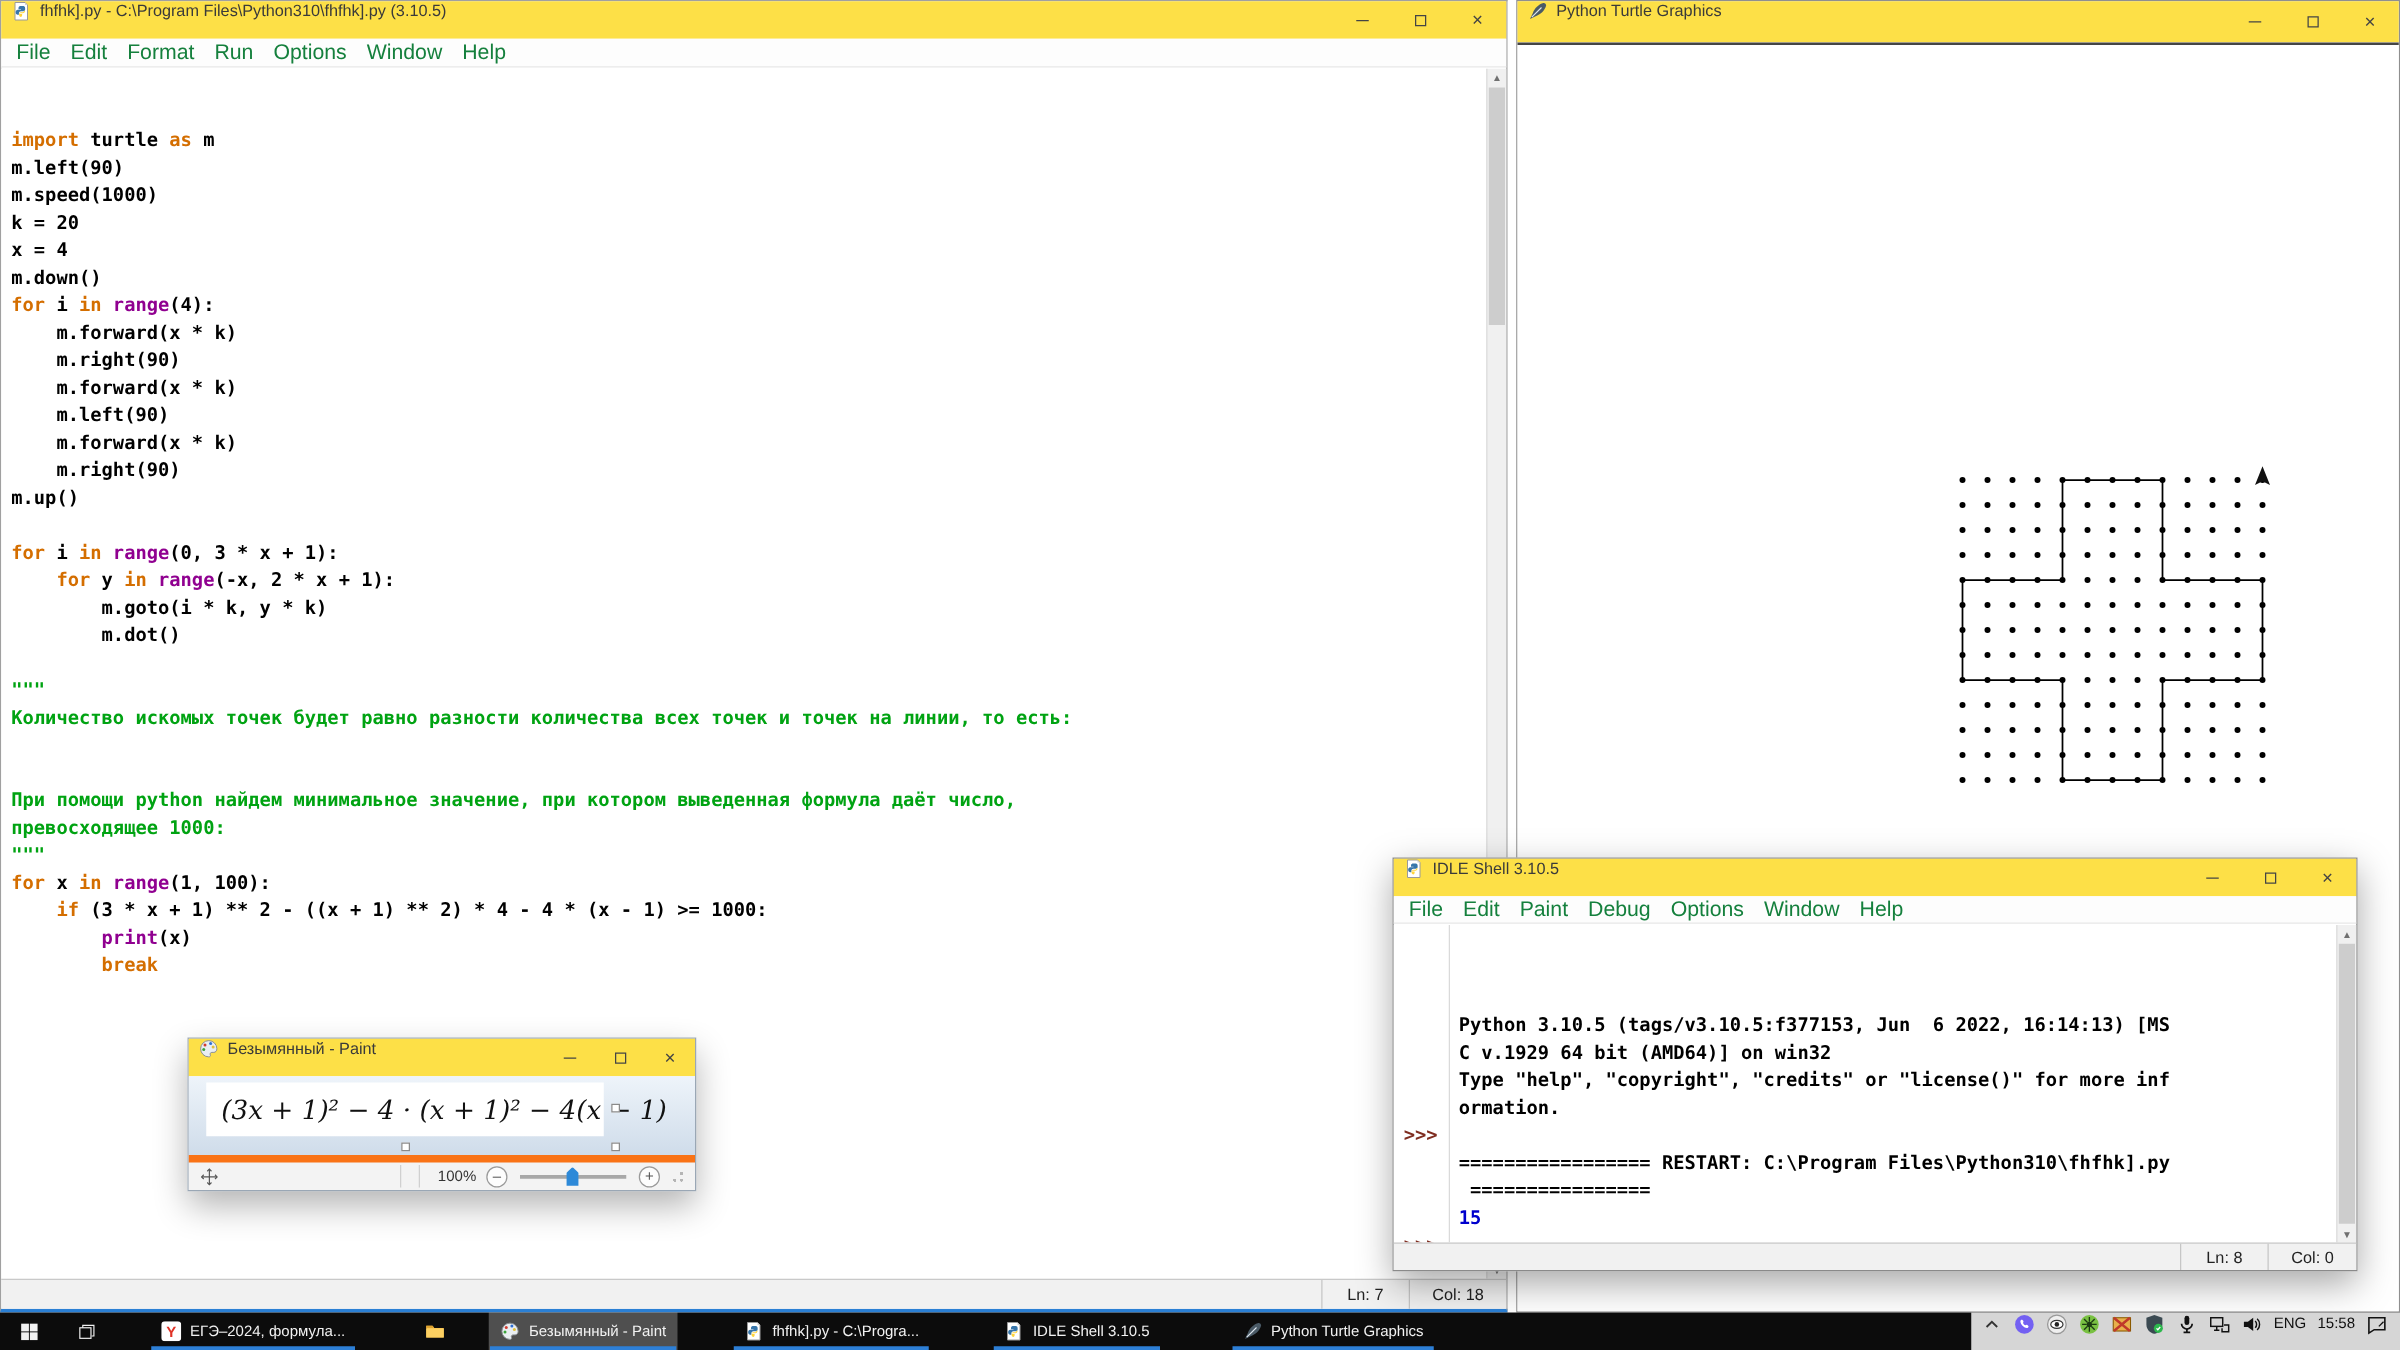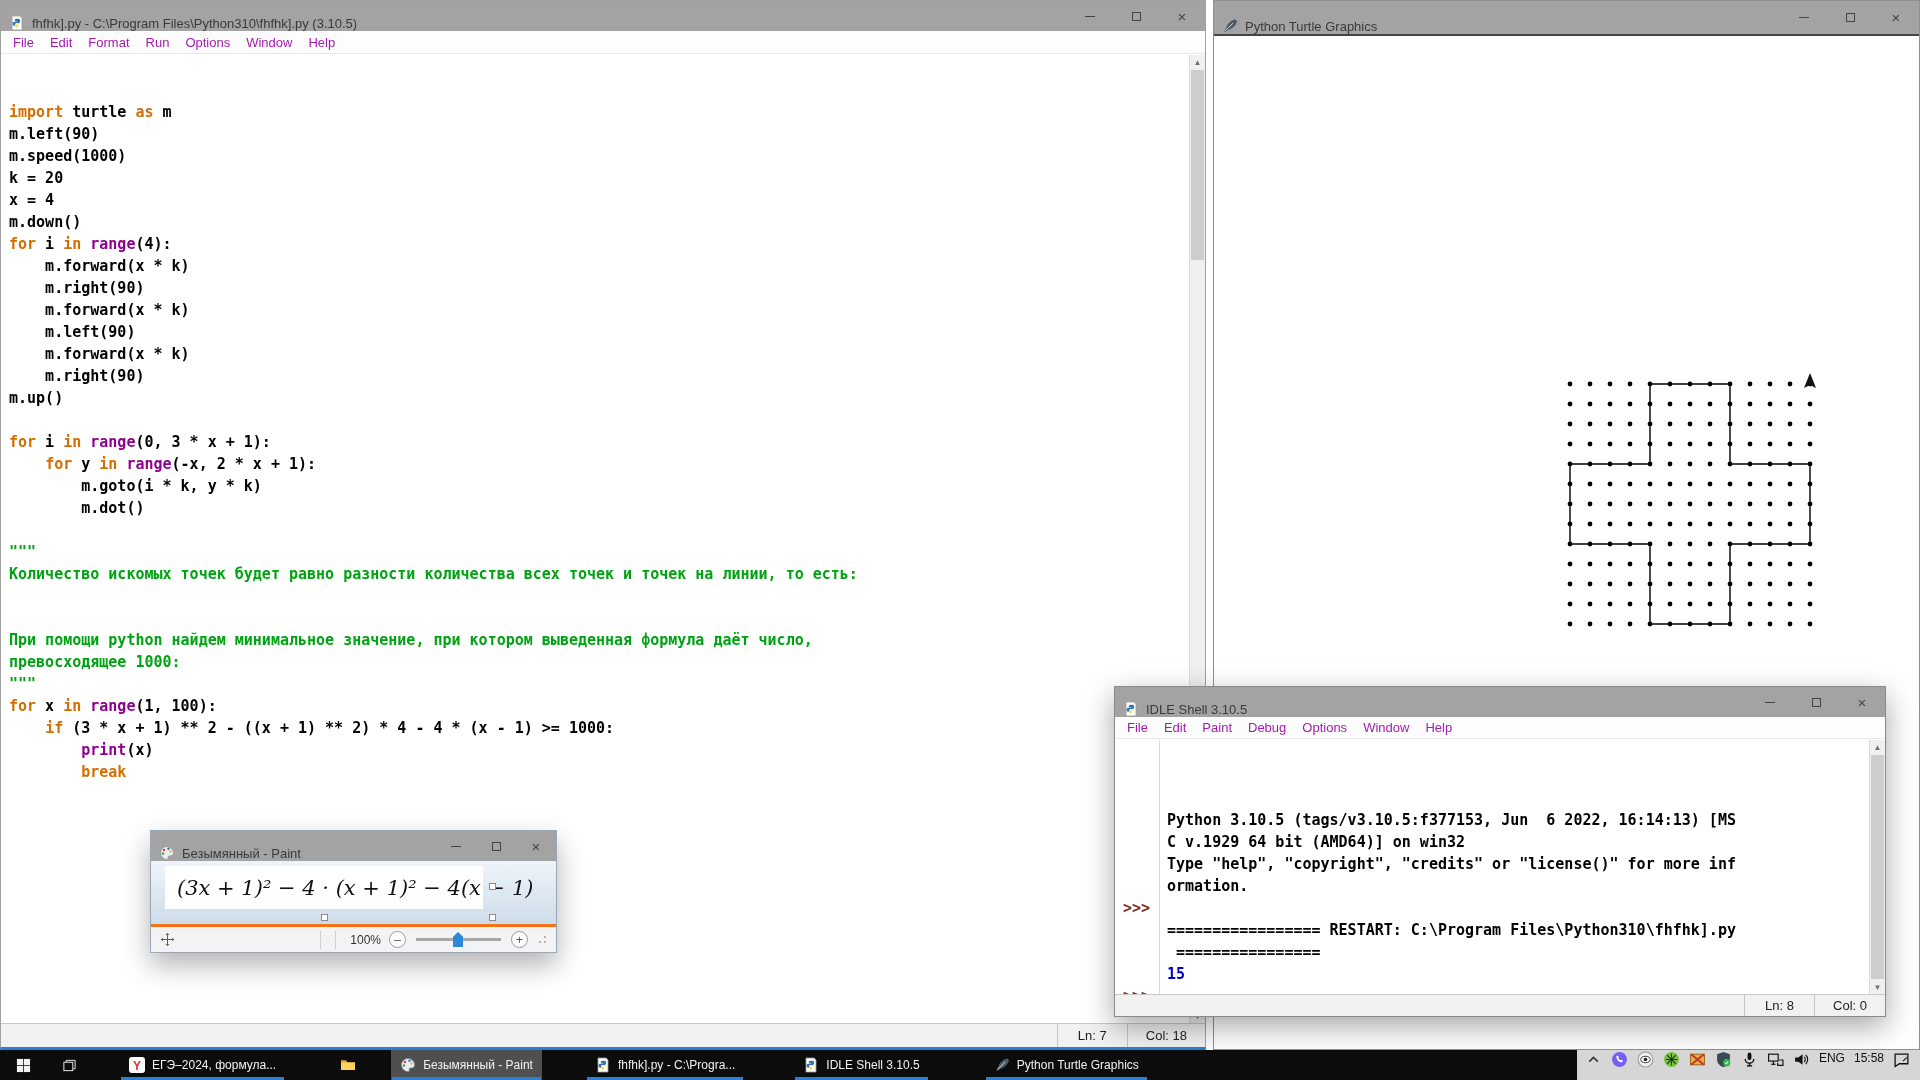--- a/index.html
+++ b/index.html
@@ -1,30 +1,30 @@
 <!DOCTYPE html>
 <html style="--accent: #2d7fd6; --keyword: #d46e00; --builtin: #900090; --string: #00a312; --shell-prompt: #7f2d20; --shell-result: #0000cd; --taskbar-bg: #0c0c0c; --tray-bg: #d6d6d6;"><head>
 <meta charset="utf-8">
 <style>
   *{box-sizing:border-box;margin:0;padding:0}
   html,body{width:1920px;height:1080px;overflow:hidden;background:#fff;
     font-family:"Liberation Sans","DejaVu Sans",sans-serif;-webkit-font-smoothing:antialiased}
   .window{position:absolute;background:#fff;border:1px solid #a0a0a0}
-  .titlebar{height:30px;display:flex;align-items:flex-end;background:#a3a3a3;padding-left:8px;overflow:hidden}
+  .titlebar{height:30px;display:flex;align-items:flex-start;background:#fde047;padding-left:8px;overflow:hidden}
   .titlebar .app-icon{width:16px;height:16px;flex:0 0 16px;display:inline-flex}
   .titlebar .app-icon svg{width:16px;height:16px}
   .title{font-size:13px;color:#3a3a3a;margin-left:7px;flex:1;white-space:nowrap;overflow:hidden}
   .winbtns{display:flex;height:100%;flex:0 0 auto}
   .wbtn{width:46px;height:100%;display:flex;align-items:center;justify-content:center}
   .g-min{width:10px;height:1px;background:#444}
   .g-max{width:9px;height:9px;border:1px solid #444}
   .g-close{font-size:15px;color:#444;line-height:1}
   .g-close::before{content:"\00D7"}
   .menubar{height:23px;display:flex;align-items:center;background:#fdfdfd;border-bottom:1px solid #e8e8e8;padding-left:4px}
-  .menu-item{font-size:13px;color:#a21caf;padding:0 8px;height:100%;display:inline-flex;align-items:center}
+  .menu-item{font-size:17px;color:#15803d;padding:0 8px;height:100%;display:inline-flex;align-items:center}
   .mono{font-family:"DejaVu Sans Mono","Liberation Mono",monospace;font-weight:700;font-size:15px;line-height:22px;white-space:pre}
   
   #editor-win{left:0;top:0;width:1206px;height:1050px;border-bottom:3px solid #2a7fd4;z-index:2}
   .editor-body{position:absolute;top:54px;left:0;right:16px;bottom:24px;overflow:hidden;padding:2px 0 0 8px;background:#fff}
   .code-line{min-height:22px}
   .tk-n{color:#000}
   .tk-k{color:var(--keyword)}
   .tk-b{color:var(--builtin)}
   .tk-s{color:var(--string)}
   .vscroll{position:absolute;right:0;width:16px;background:#f0f0f0;border-left:1px solid #dcdcdc}
@@ -51,21 +51,21 @@
   .stext.result{color:var(--shell-result)}
   #shell-scroll{top:53px;bottom:22px}
   #shell-win .statusbar{height:22px}
   
   #paint-win{left:150px;top:830px;width:407px;height:123px;border:1px solid #9aa7b5;box-shadow:0 12px 26px rgba(0,0,0,.3);z-index:7}
   .paint-body{position:absolute;top:30px;left:0;right:0;bottom:28px;background:linear-gradient(#eef4fa,#cfdcea)}
   .formula-box{position:absolute;left:14px;top:5px;width:318px;height:43px;background:#fff;display:flex;align-items:center;padding-left:12px}
   .formula{font-family:"DejaVu Serif","Liberation Serif",serif;font-style:italic;font-size:21px;color:#111;white-space:nowrap}
   .handle{position:absolute;width:7px;height:7px;background:#fff;border:1px solid #8a8a8a}
   .h-rmid{left:338px;top:22px}.h-bmid{left:170px;top:53px}.h-br{left:338px;top:53px}
-  .paint-status{position:absolute;left:0;right:0;bottom:0;height:28px;background:#f3f3f3;border-top:3px solid #f97316;display:flex;align-items:center;padding:0 9px;font-size:12px;color:#333}
+  .paint-status{position:absolute;left:0;right:0;bottom:0;height:28px;background:#f3f3f3;border-top:6px solid #f97316;display:flex;align-items:center;padding:0 9px;font-size:12px;color:#333}
   .move-ic{width:15px;height:15px;display:inline-flex}
   .psp{flex:1}
   .psep{width:1px;height:18px;background:#d0d0d0;margin:0 14px}
   .zoom-label{margin-right:8px}
   .zbtn{width:17px;height:17px;border:1px solid #9a9a9a;border-radius:50%;display:flex;align-items:center;justify-content:center;font-size:12px;color:#555;background:#fdfdfd;line-height:1}
   .zminus::before{content:"\2013"}.zplus::before{content:"+"}
   .ptrack{width:85px;height:3px;background:#a8a8a8;position:relative;margin:0 10px}
   .pthumb{position:absolute;left:37px;top:-6px;width:10px;height:15px;background:#2d89d8;clip-path:polygon(0 32%,50% 0,100% 32%,100% 100%,0 100%)}
   .grip{width:9px;height:9px;margin-left:10px;background:
     radial-gradient(circle at 80% 20%,#b5b5b5 1.2px,transparent 1.3px),

